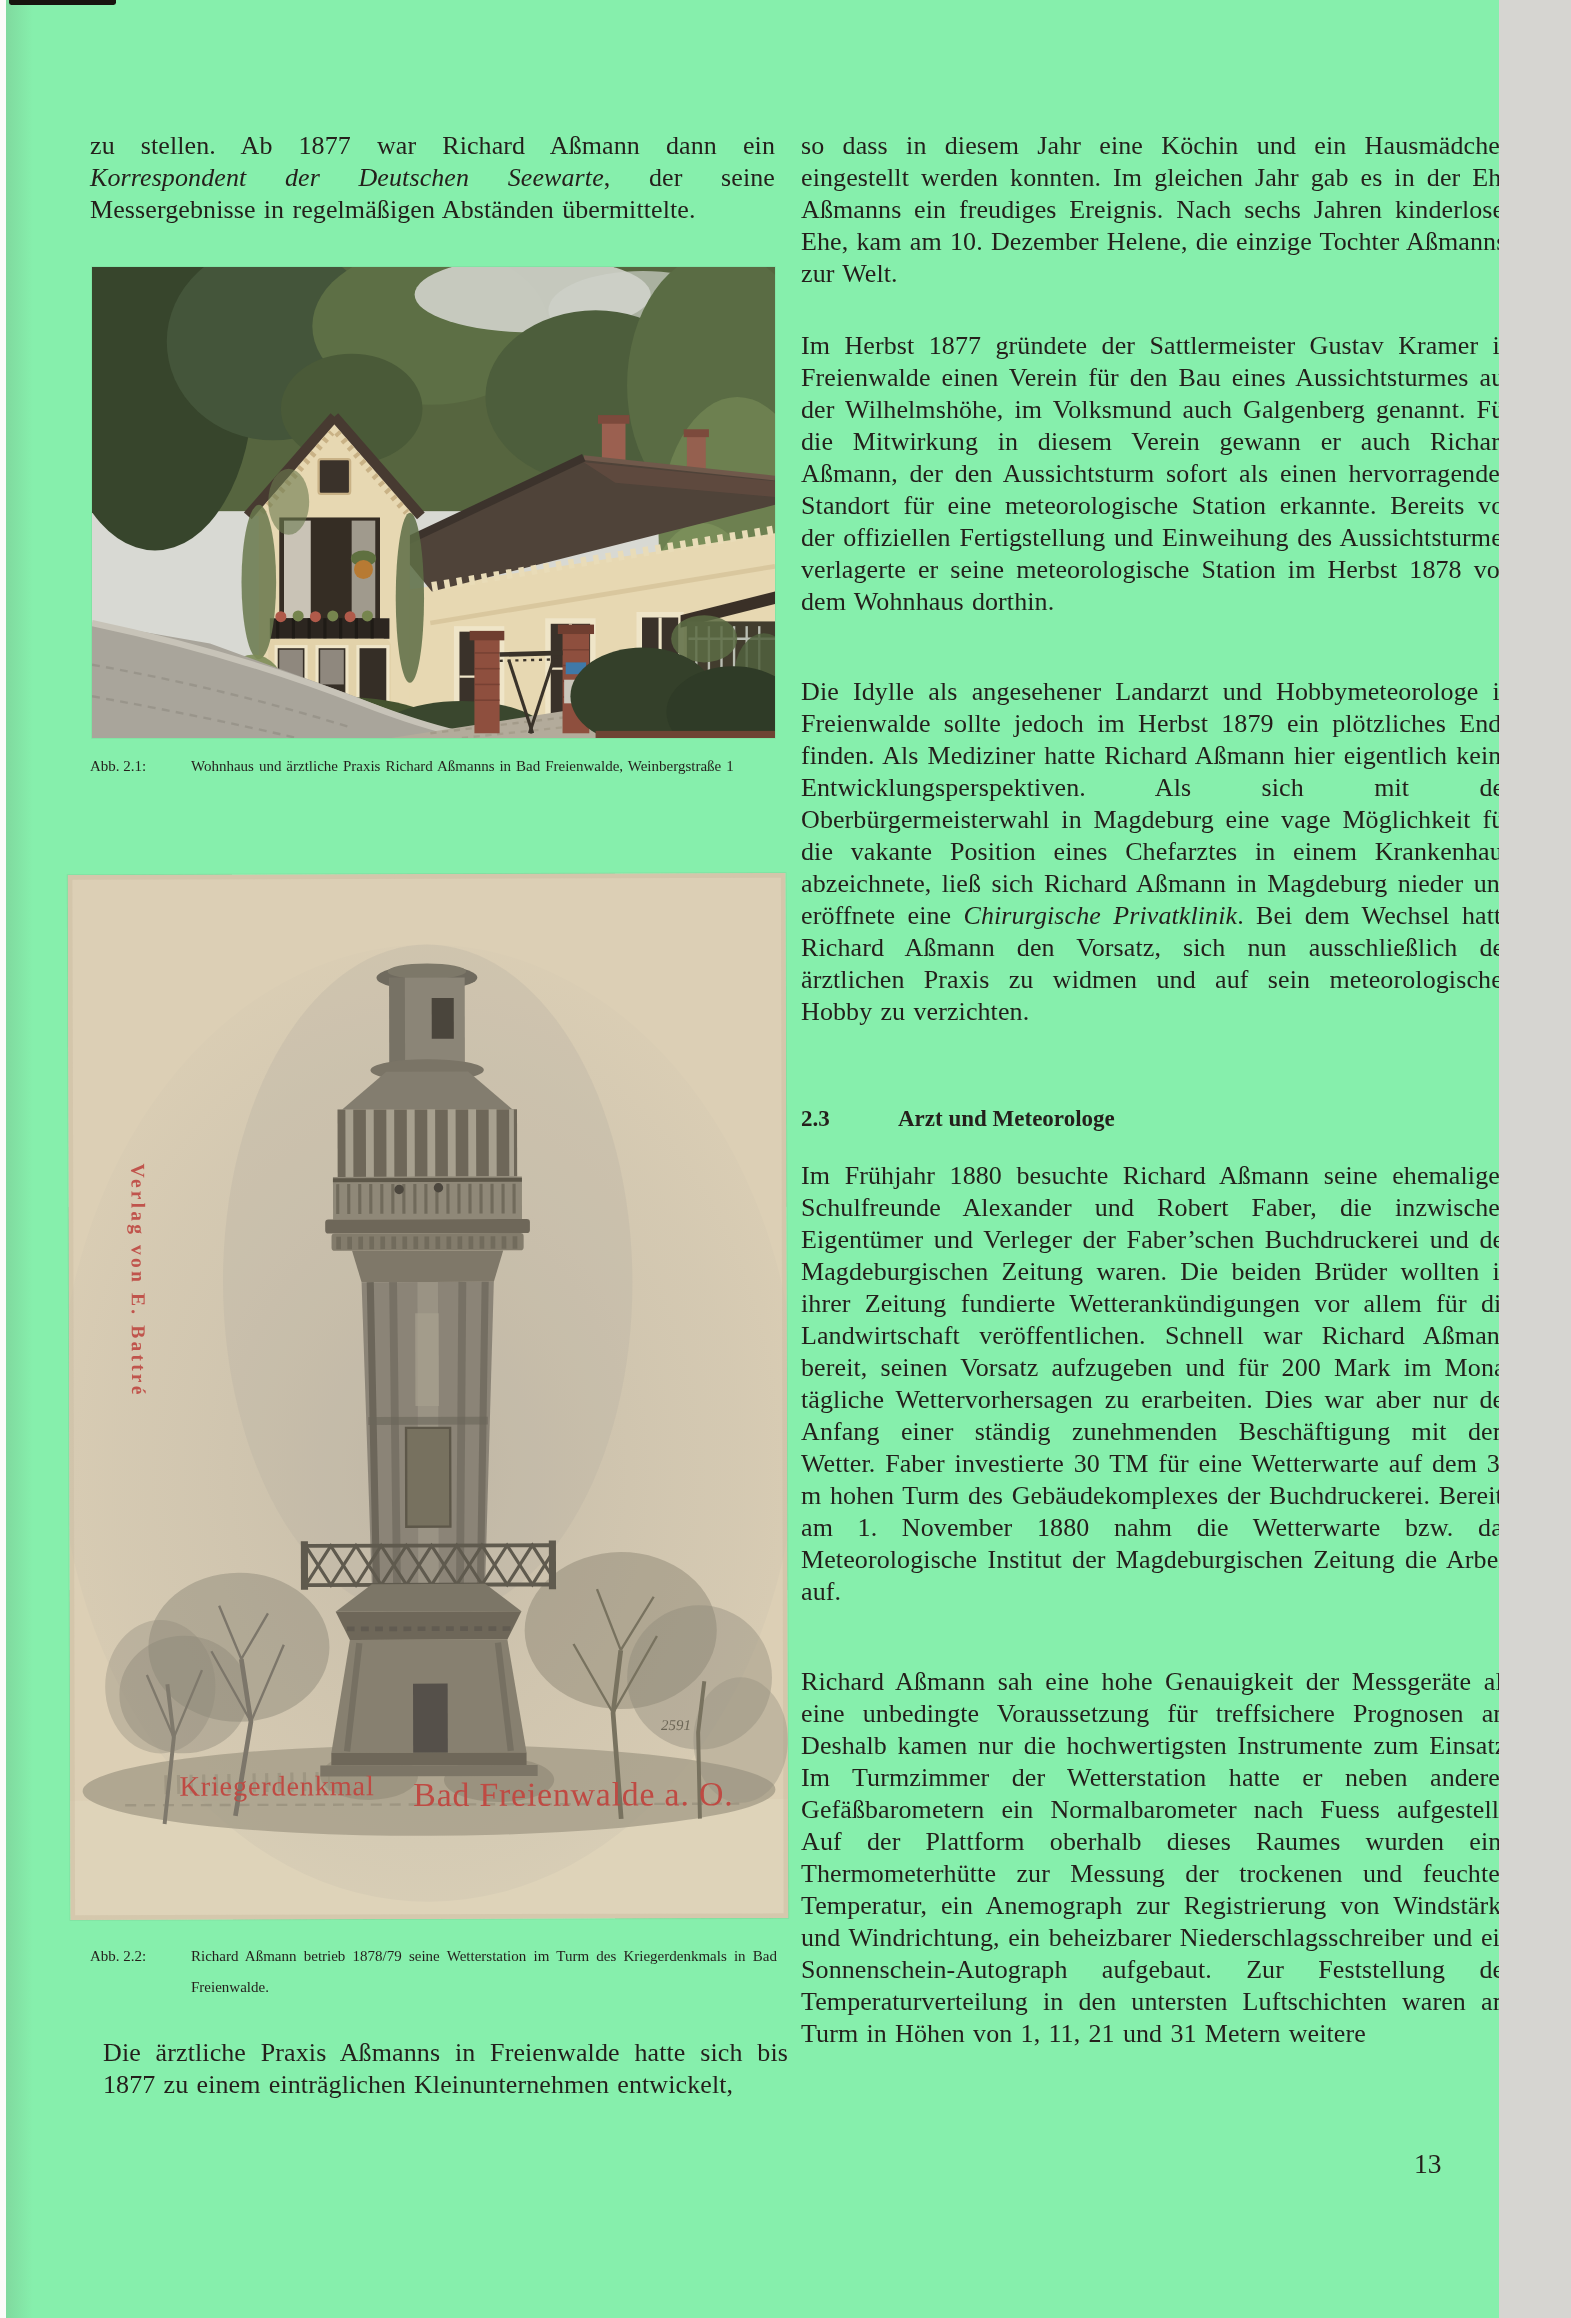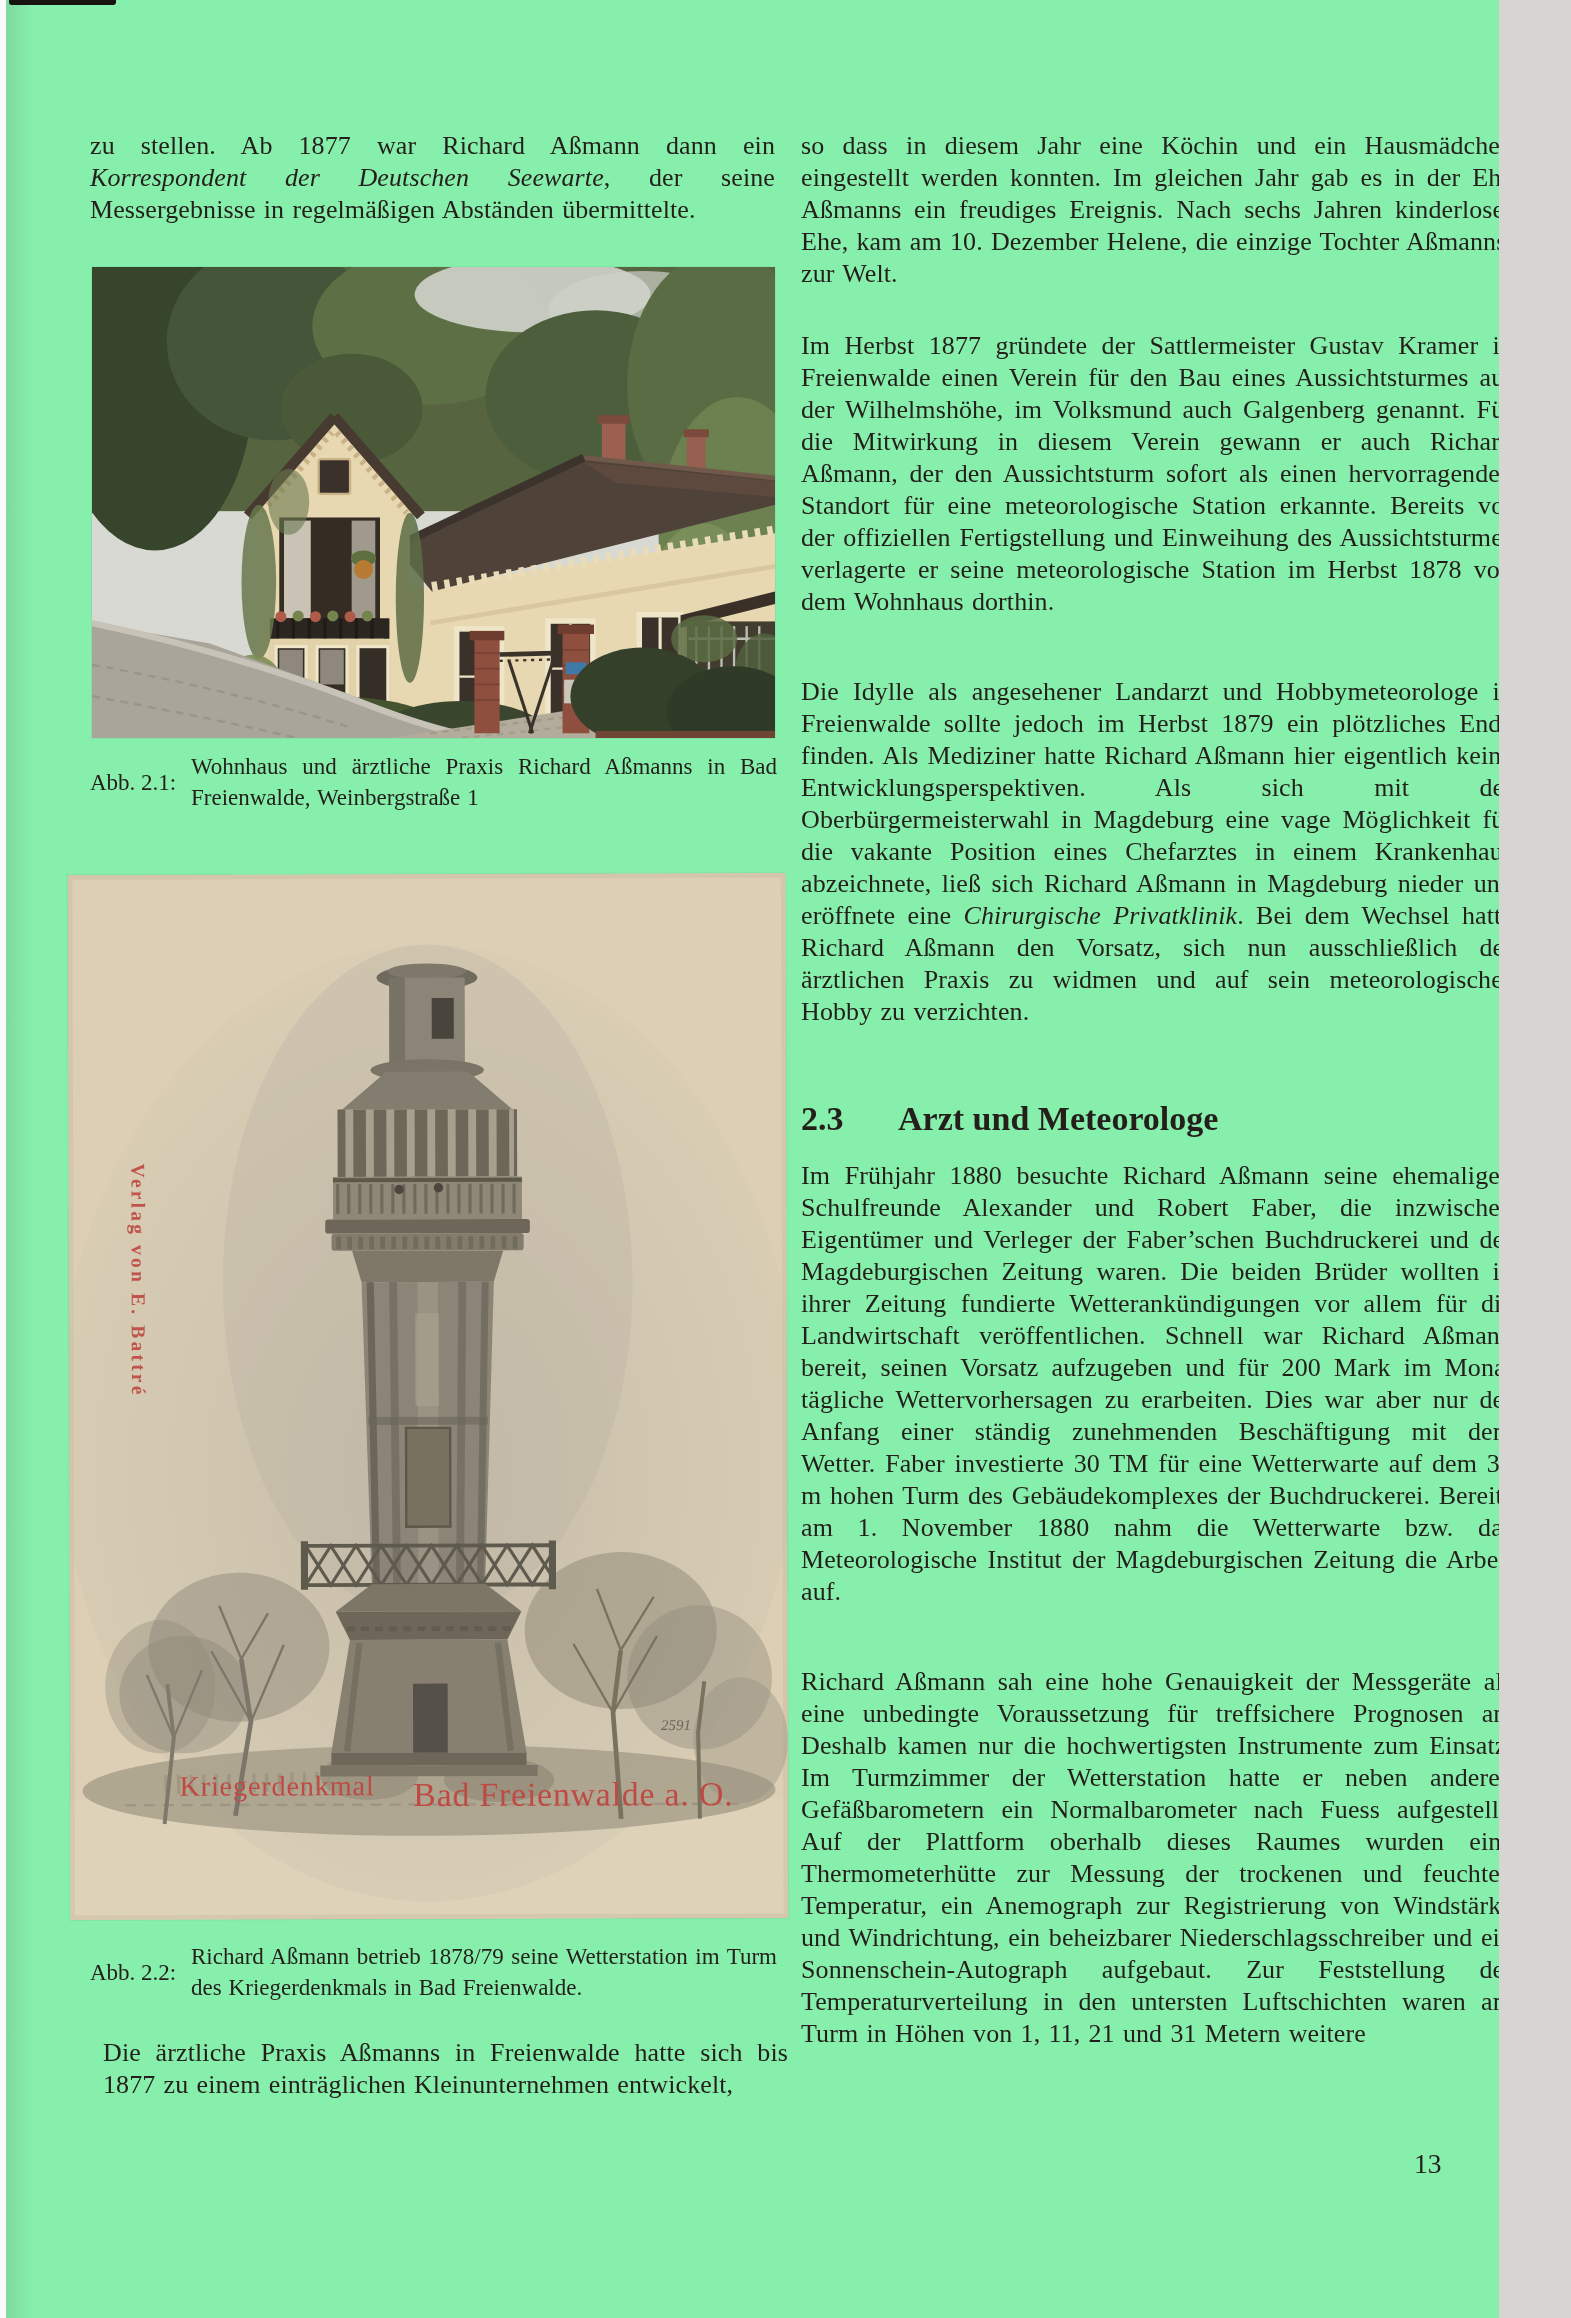--- a/index.html
+++ b/index.html
@@ -20,28 +20,28 @@
     font-size:26px;line-height:32px;
     text-align:justify;text-align-last:left;
     word-spacing:1.6px;
     letter-spacing:0.1px;
   }
   .col-left{left:90px;width:685px;}
   .col-right{left:801px;width:712px;}
   .ital{font-style:italic;}
   .caption{
     position:absolute;left:90px;width:687px;
-    display:flex;align-items:center;
-    font-size:23px;line-height:31px;
+    display:flex;align-items:flex-start;
+    font-size:15px;line-height:31px;
   }
   .caption .cap-label{flex:0 0 101px;}
   .caption .cap-text{flex:1 1 auto;text-align:justify;text-align-last:left;word-spacing:1.2px;}
   .heading{
     position:absolute;left:801px;width:712px;
-    display:flex;font-weight:bold;font-size:34px;line-height:33px;
+    display:flex;font-weight:bold;font-size:23px;line-height:33px;
   }
   .heading .h-num{flex:0 0 97px;}
   .figure{position:absolute;box-shadow:0 0 0 0.8px rgba(70,60,45,.08);}
   .figure svg{display:block;}
   #photo-house{left:92px;top:267px;width:683px;height:471px;}
   #postcard{left:69px;top:874px;width:718px;height:1045px;transform:rotate(-.15deg);}
   .page-number{
     position:absolute;left:1414px;top:2148px;width:82px;
     font-size:27.5px;
   }

